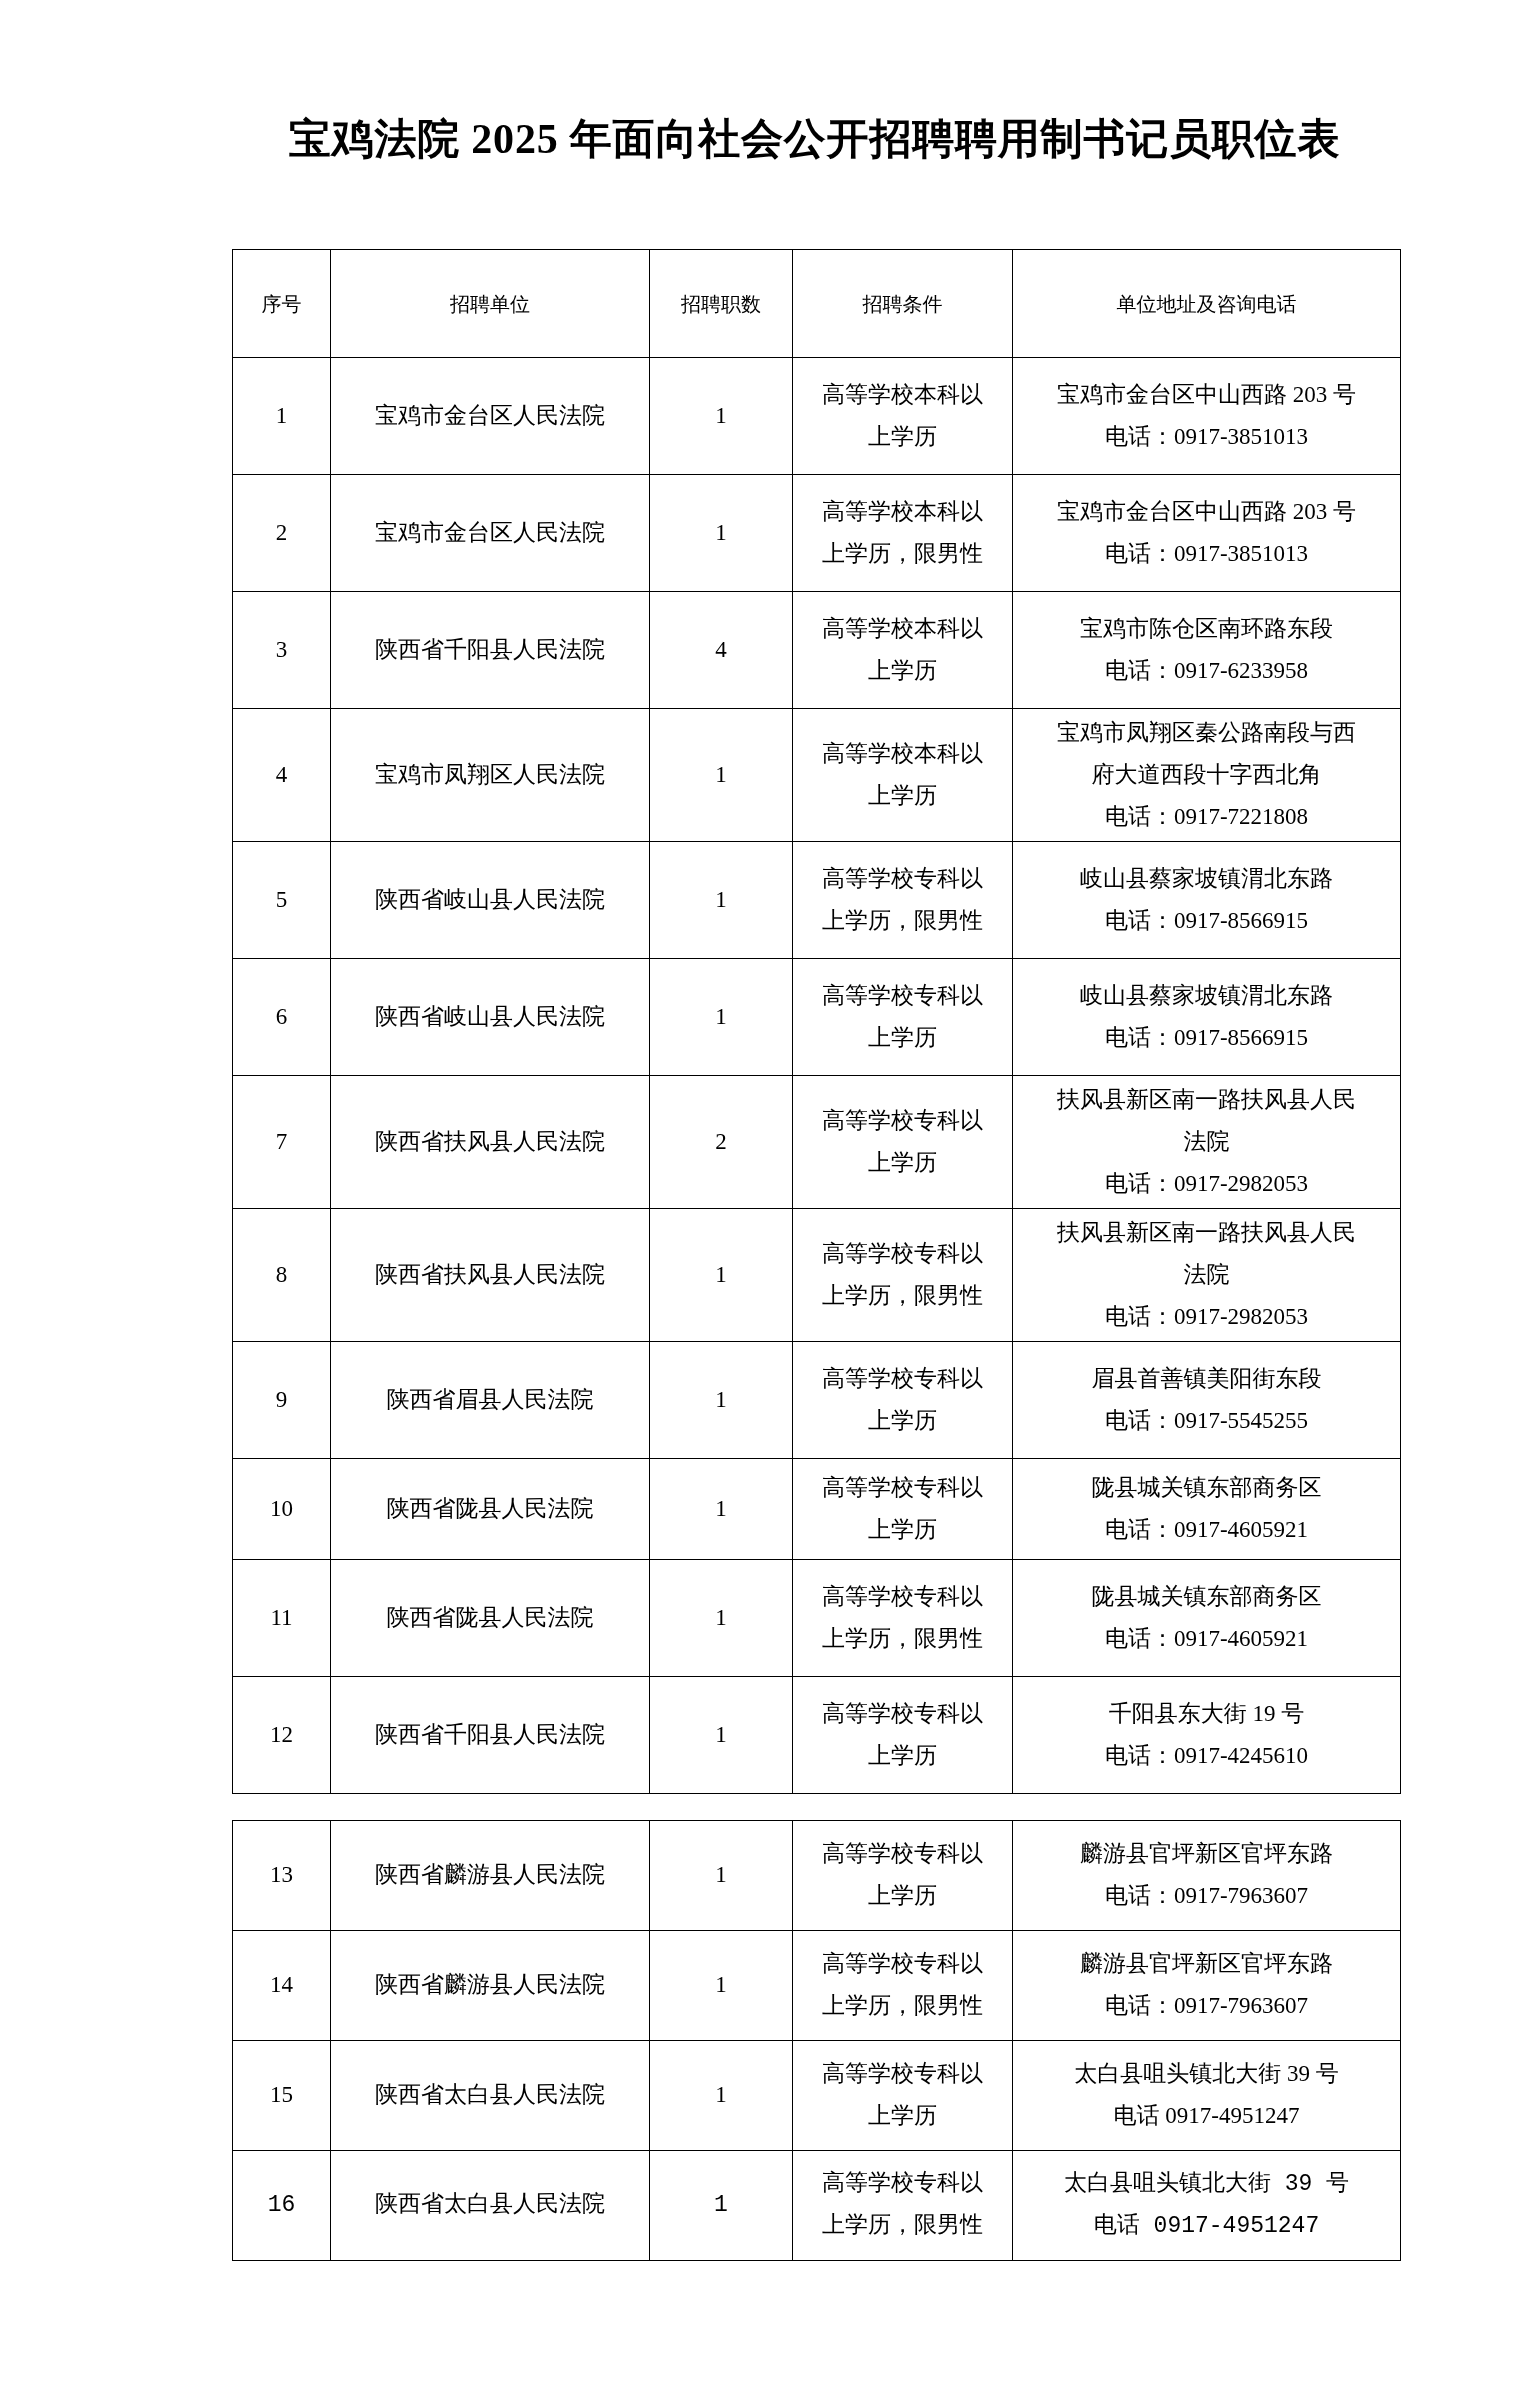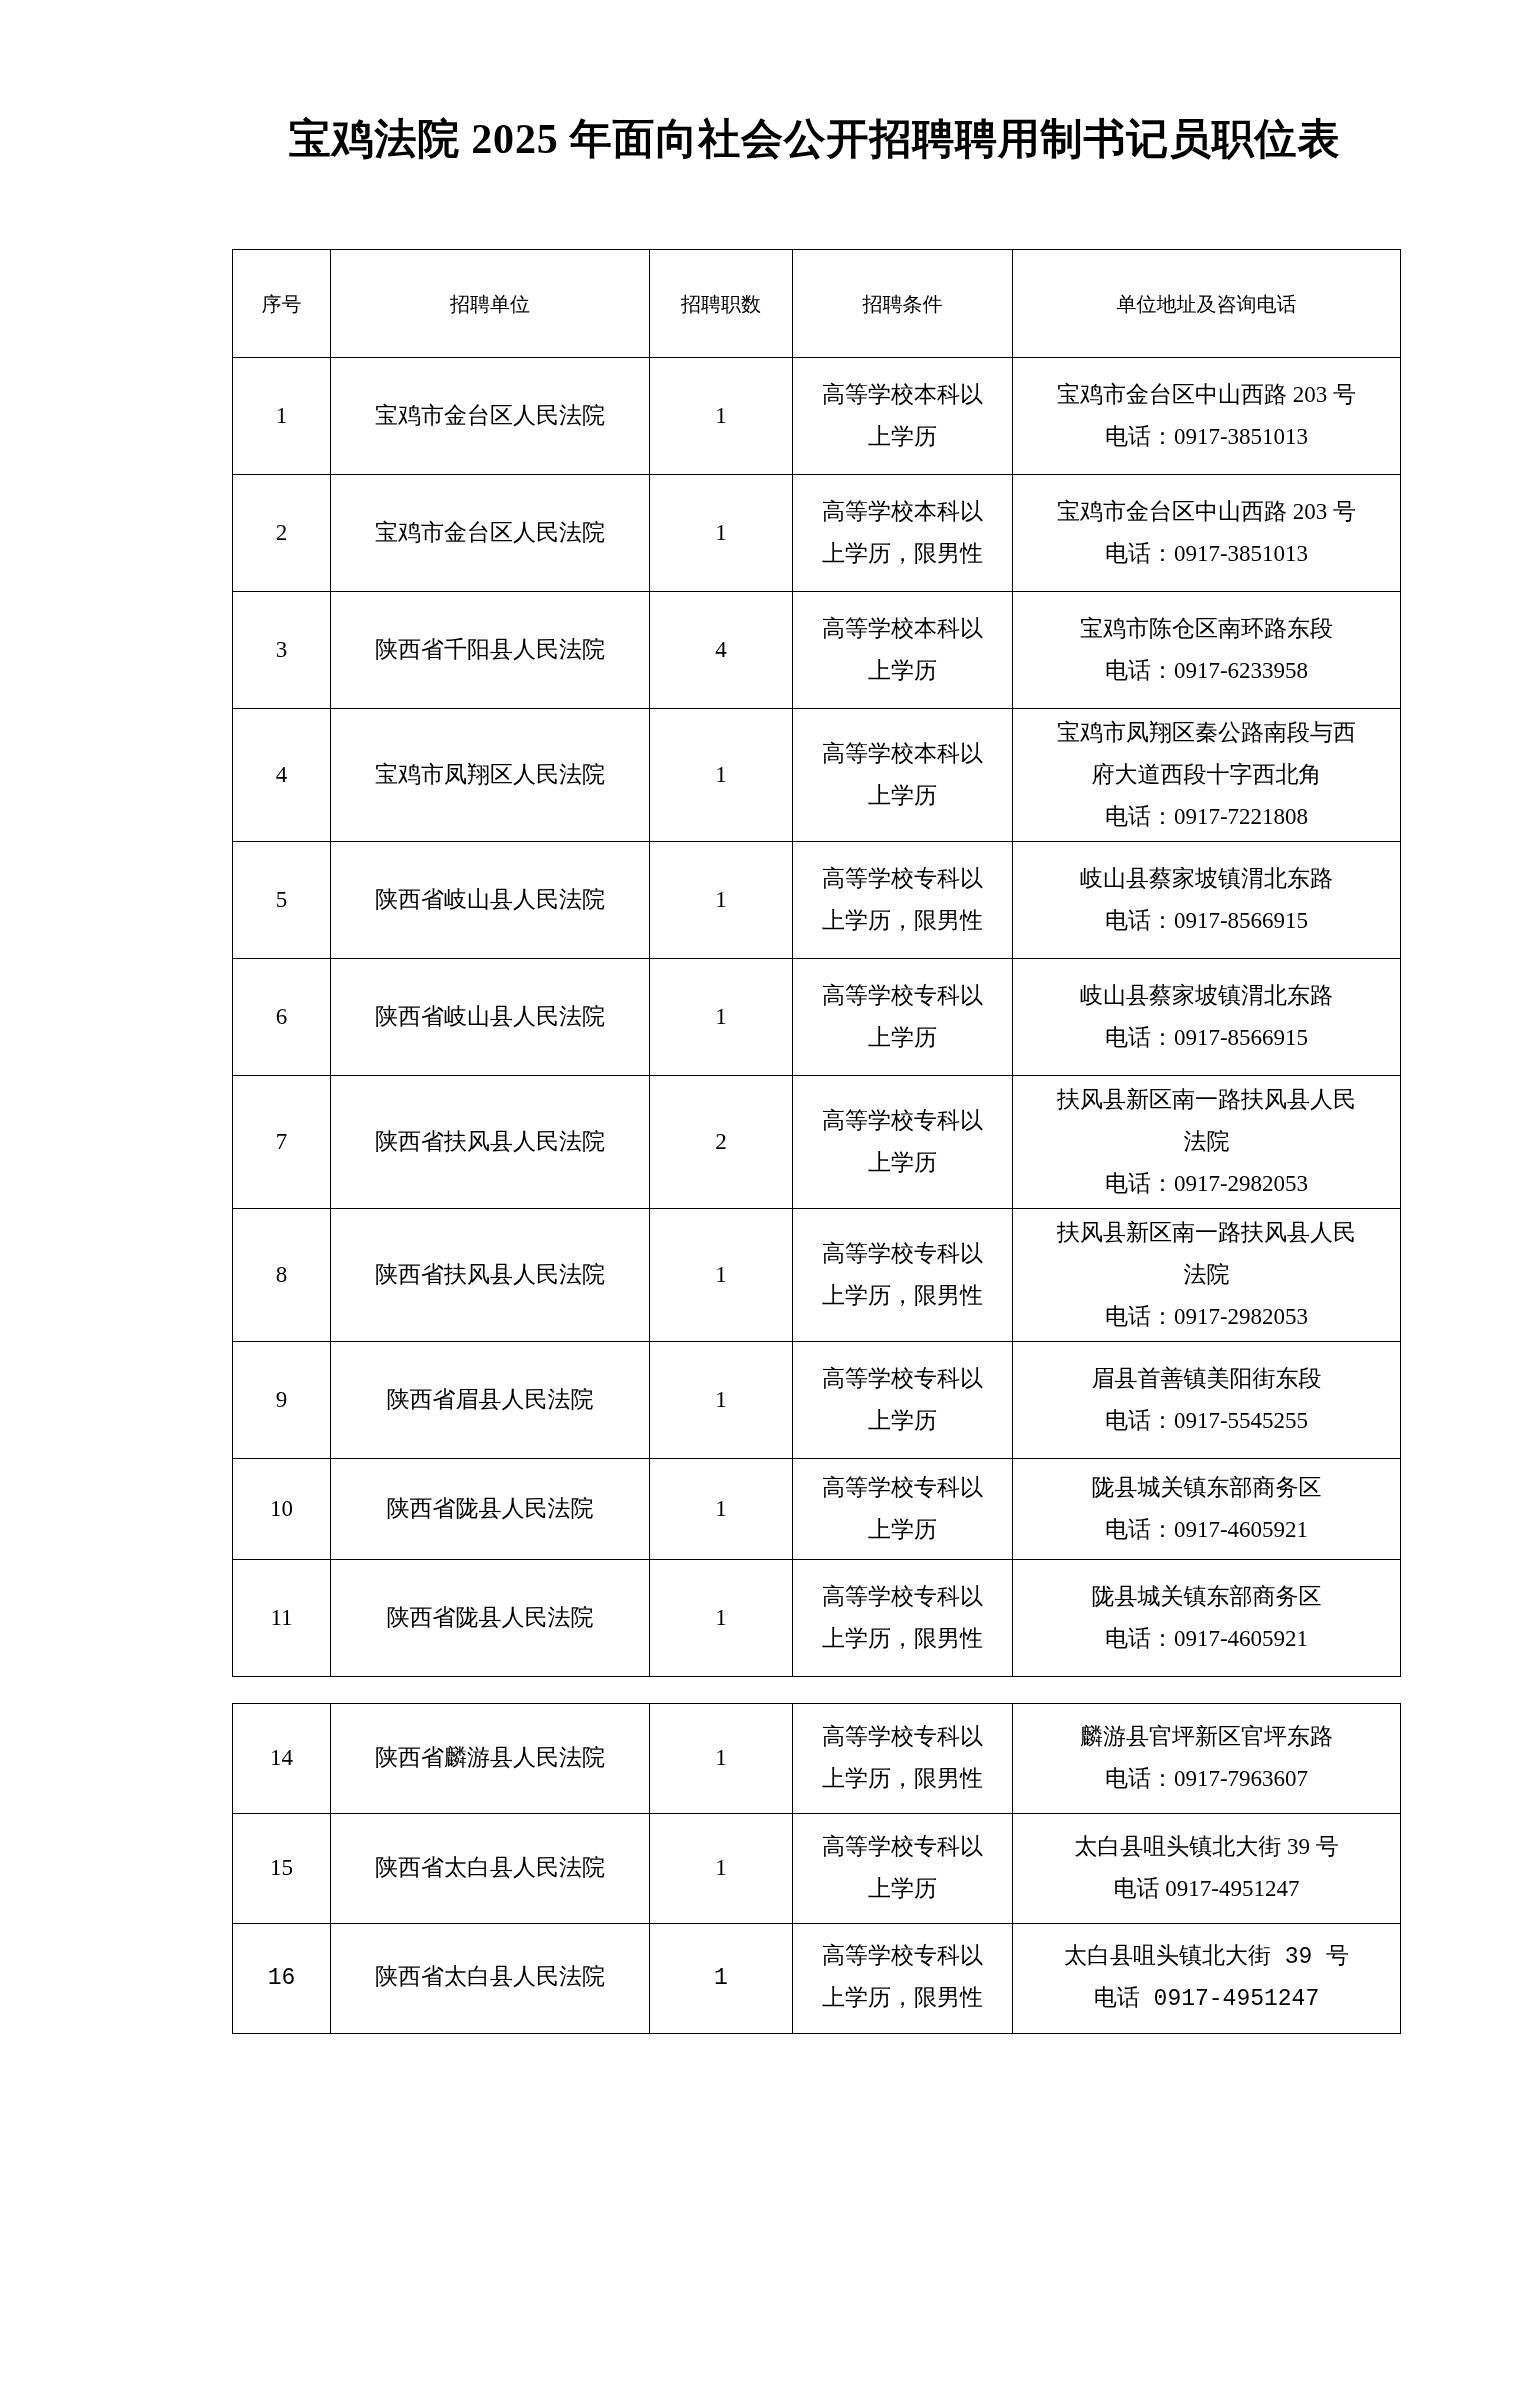--- a/index.html
+++ b/index.html
@@ -230,35 +230,61 @@
     <td>1</td>
     <td>
               <div class="cell-line">高等学校专科以</div>
               <div class="cell-line">上学历，限男性</div>
             </td>
     <td>
               <div class="cell-line">陇县城关镇东部商务区</div>
               <div class="cell-line">电话：0917-4605921</div>
             </td>
   </tr>
+          <tr style="height: 117px;">
+    <td>12</td>
+    <td>陕西省千阳县人民法院</td>
+    <td>1</td>
+    <td>
+              <div class="cell-line">高等学校专科以</div>
+              <div class="cell-line">上学历</div>
+            </td>
+    <td>
+              <div class="cell-line">千阳县东大街 19 号</div>
+              <div class="cell-line">电话：0917-4245610</div>
+            </td>
+  </tr>
         </tbody>
     </table>
 
     <div class="gap"></div>
 
     <table class="jobs">
       <colgroup>
         <col style="width:98px">
         <col style="width:319px">
         <col style="width:143px">
         <col style="width:220px">
         <col style="width:388px">
       </colgroup>
       <tbody>
           <tr style="height: 110px;">
+    <td>13</td>
+    <td>陕西省麟游县人民法院</td>
+    <td>1</td>
+    <td>
+              <div class="cell-line">高等学校专科以</div>
+              <div class="cell-line">上学历</div>
+            </td>
+    <td>
+              <div class="cell-line">麟游县官坪新区官坪东路</div>
+              <div class="cell-line">电话：0917-7963607</div>
+            </td>
+  </tr>
+          <tr style="height: 110px;">
     <td>14</td>
     <td>陕西省麟游县人民法院</td>
     <td>1</td>
     <td>
               <div class="cell-line">高等学校专科以</div>
               <div class="cell-line">上学历，限男性</div>
             </td>
     <td>
               <div class="cell-line">麟游县官坪新区官坪东路</div>
               <div class="cell-line">电话：0917-7963607</div>

